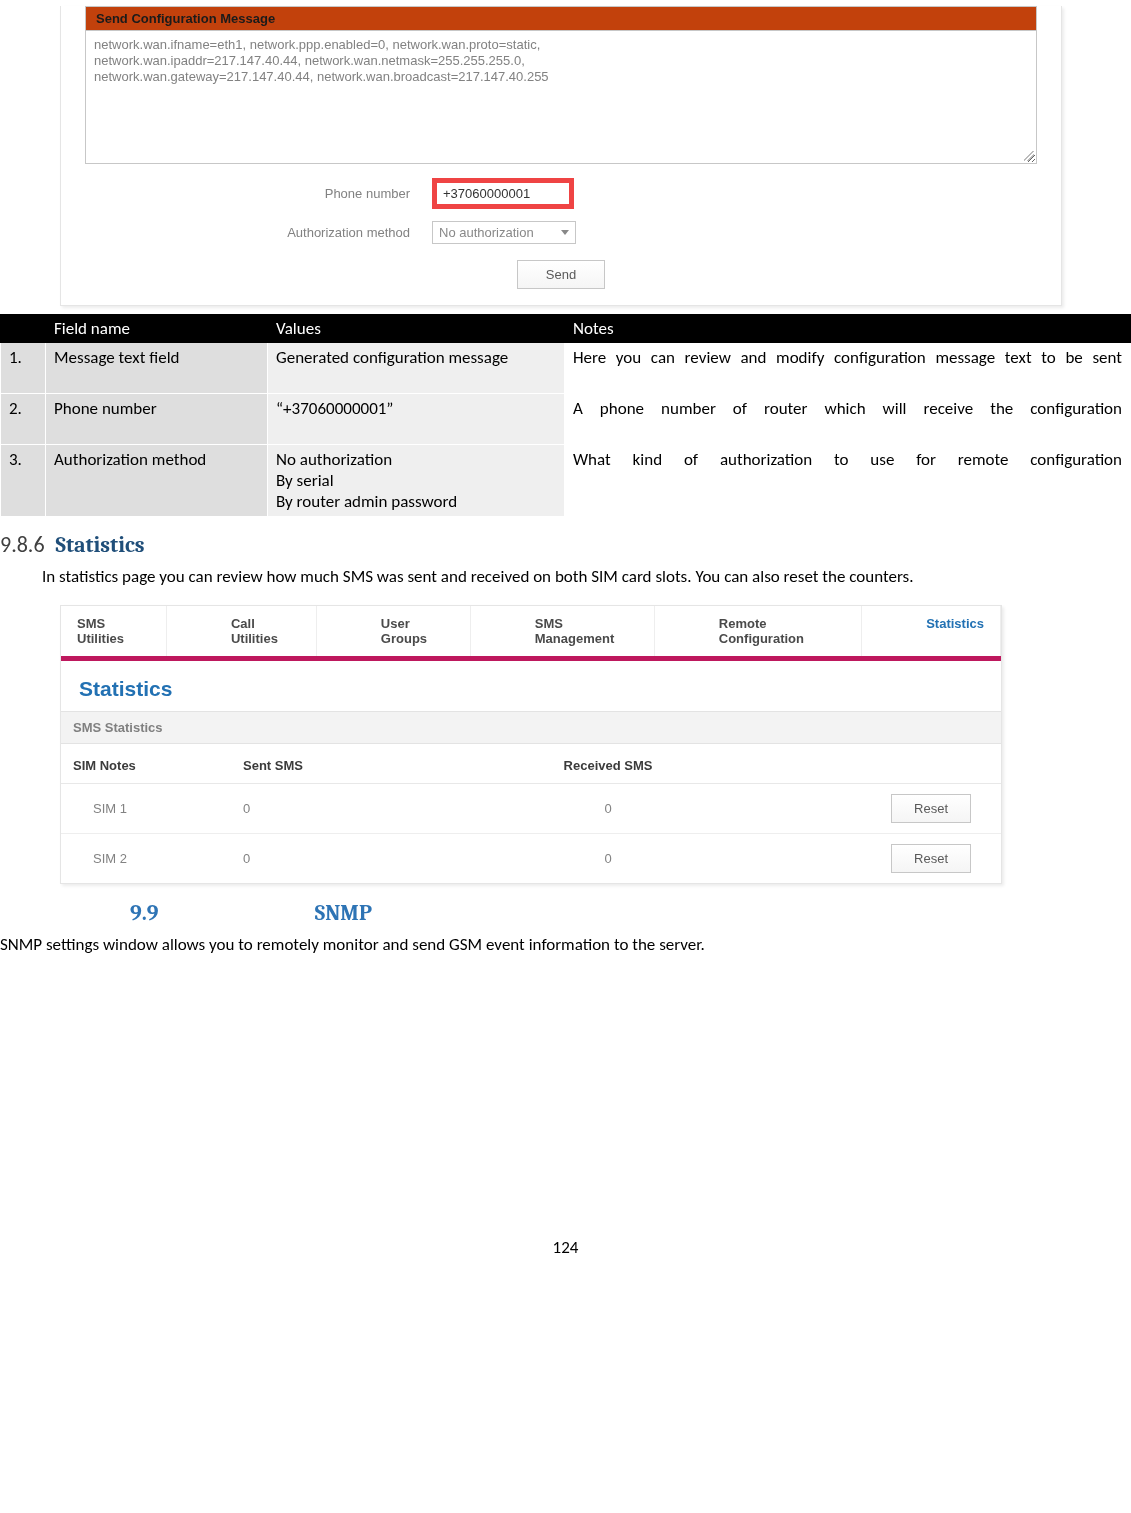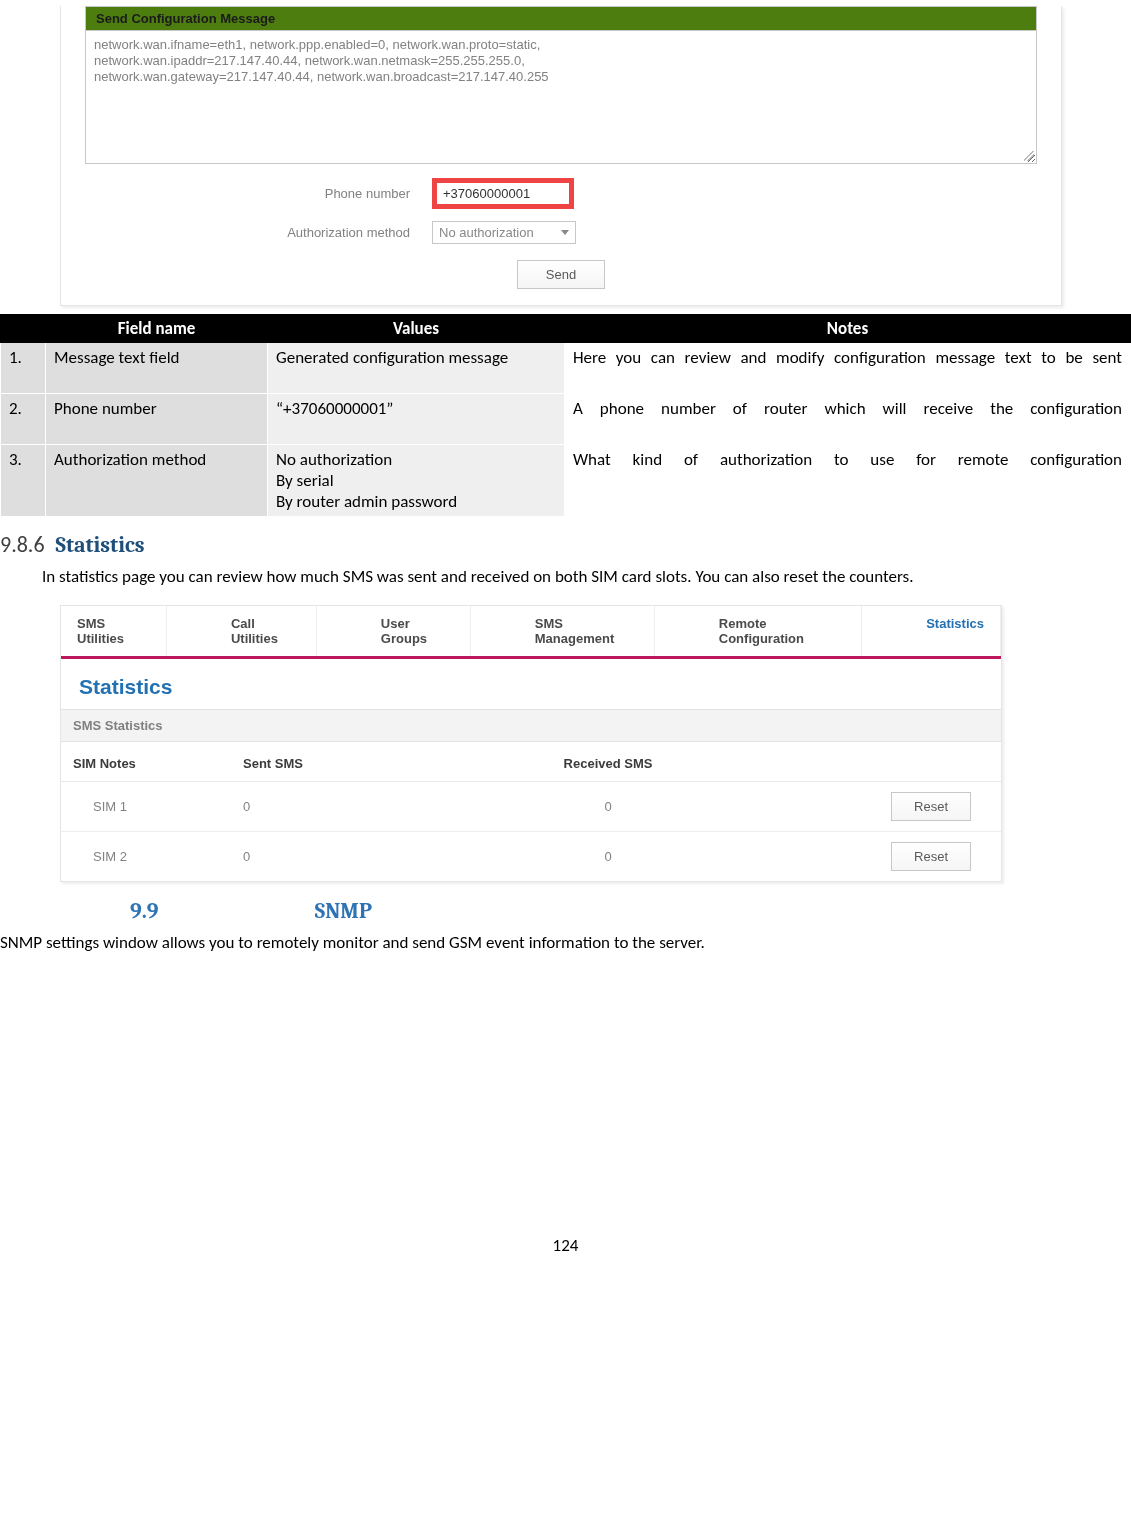--- a/index.html
+++ b/index.html
@@ -20,21 +20,21 @@
     width: 1000px;
     border: 1px solid #e5e5e5;
     border-top: none;
     box-shadow: 2px 2px 3px rgba(0,0,0,0.08);
     background: #fff;
     font-family: Arial, sans-serif;
     color: #6d6d6d;
     font-size: 13px;
   }
   .shot .titlebar {
-    background: #4d7c0f;
+    background: #c2410c;
     border: 1px solid #c7c7c7;
     border-bottom: none;
     color: #1b1b1b;
     font-weight: 600;
     padding: 4px 10px;
     margin: 0 24px 0 24px;
     font-size: 13px;
   }
   .shot .textarea {
     margin: 0 24px 8px 24px;
@@ -112,22 +112,22 @@
   
   table.params {
     width: 100%;
     border-collapse: collapse;
     margin: 8px 0 12px 0;
     font-size: 17px;
   }
   table.params th {
     background: #000;
     color: #fff;
-    text-align: center;
-    font-weight: 700;
+    text-align: left;
+    font-weight: 400;
     padding: 3px 8px;
     border: 1px solid #000;
   }
   table.params th.numcol {
     width: 28px;
     border-right: 1px solid #000;
   }
   table.params th.fncol { width: 205px; }
   table.params th.valcol { width: 280px; }
   table.params td {
@@ -185,21 +185,21 @@
     width: 940px;
     border: 1px solid #e5e5e5;
     box-shadow: 2px 2px 3px rgba(0,0,0,0.08);
     background: #fff;
     font-family: Arial, sans-serif;
     color: #6d6d6d;
     font-size: 14px;
   }
   .tabs {
     display: flex;
-    border-bottom: 3px solid #be185d;
+    border-bottom: 5px solid #be185d;
     gap: 48px;
   }
   .tabs .tab {
     padding: 10px 16px;
     font-weight: 700;
     color: #4a4a4a;
     font-size: 13px;
     border-right: 1px solid #eee;
     cursor: pointer;
   }

